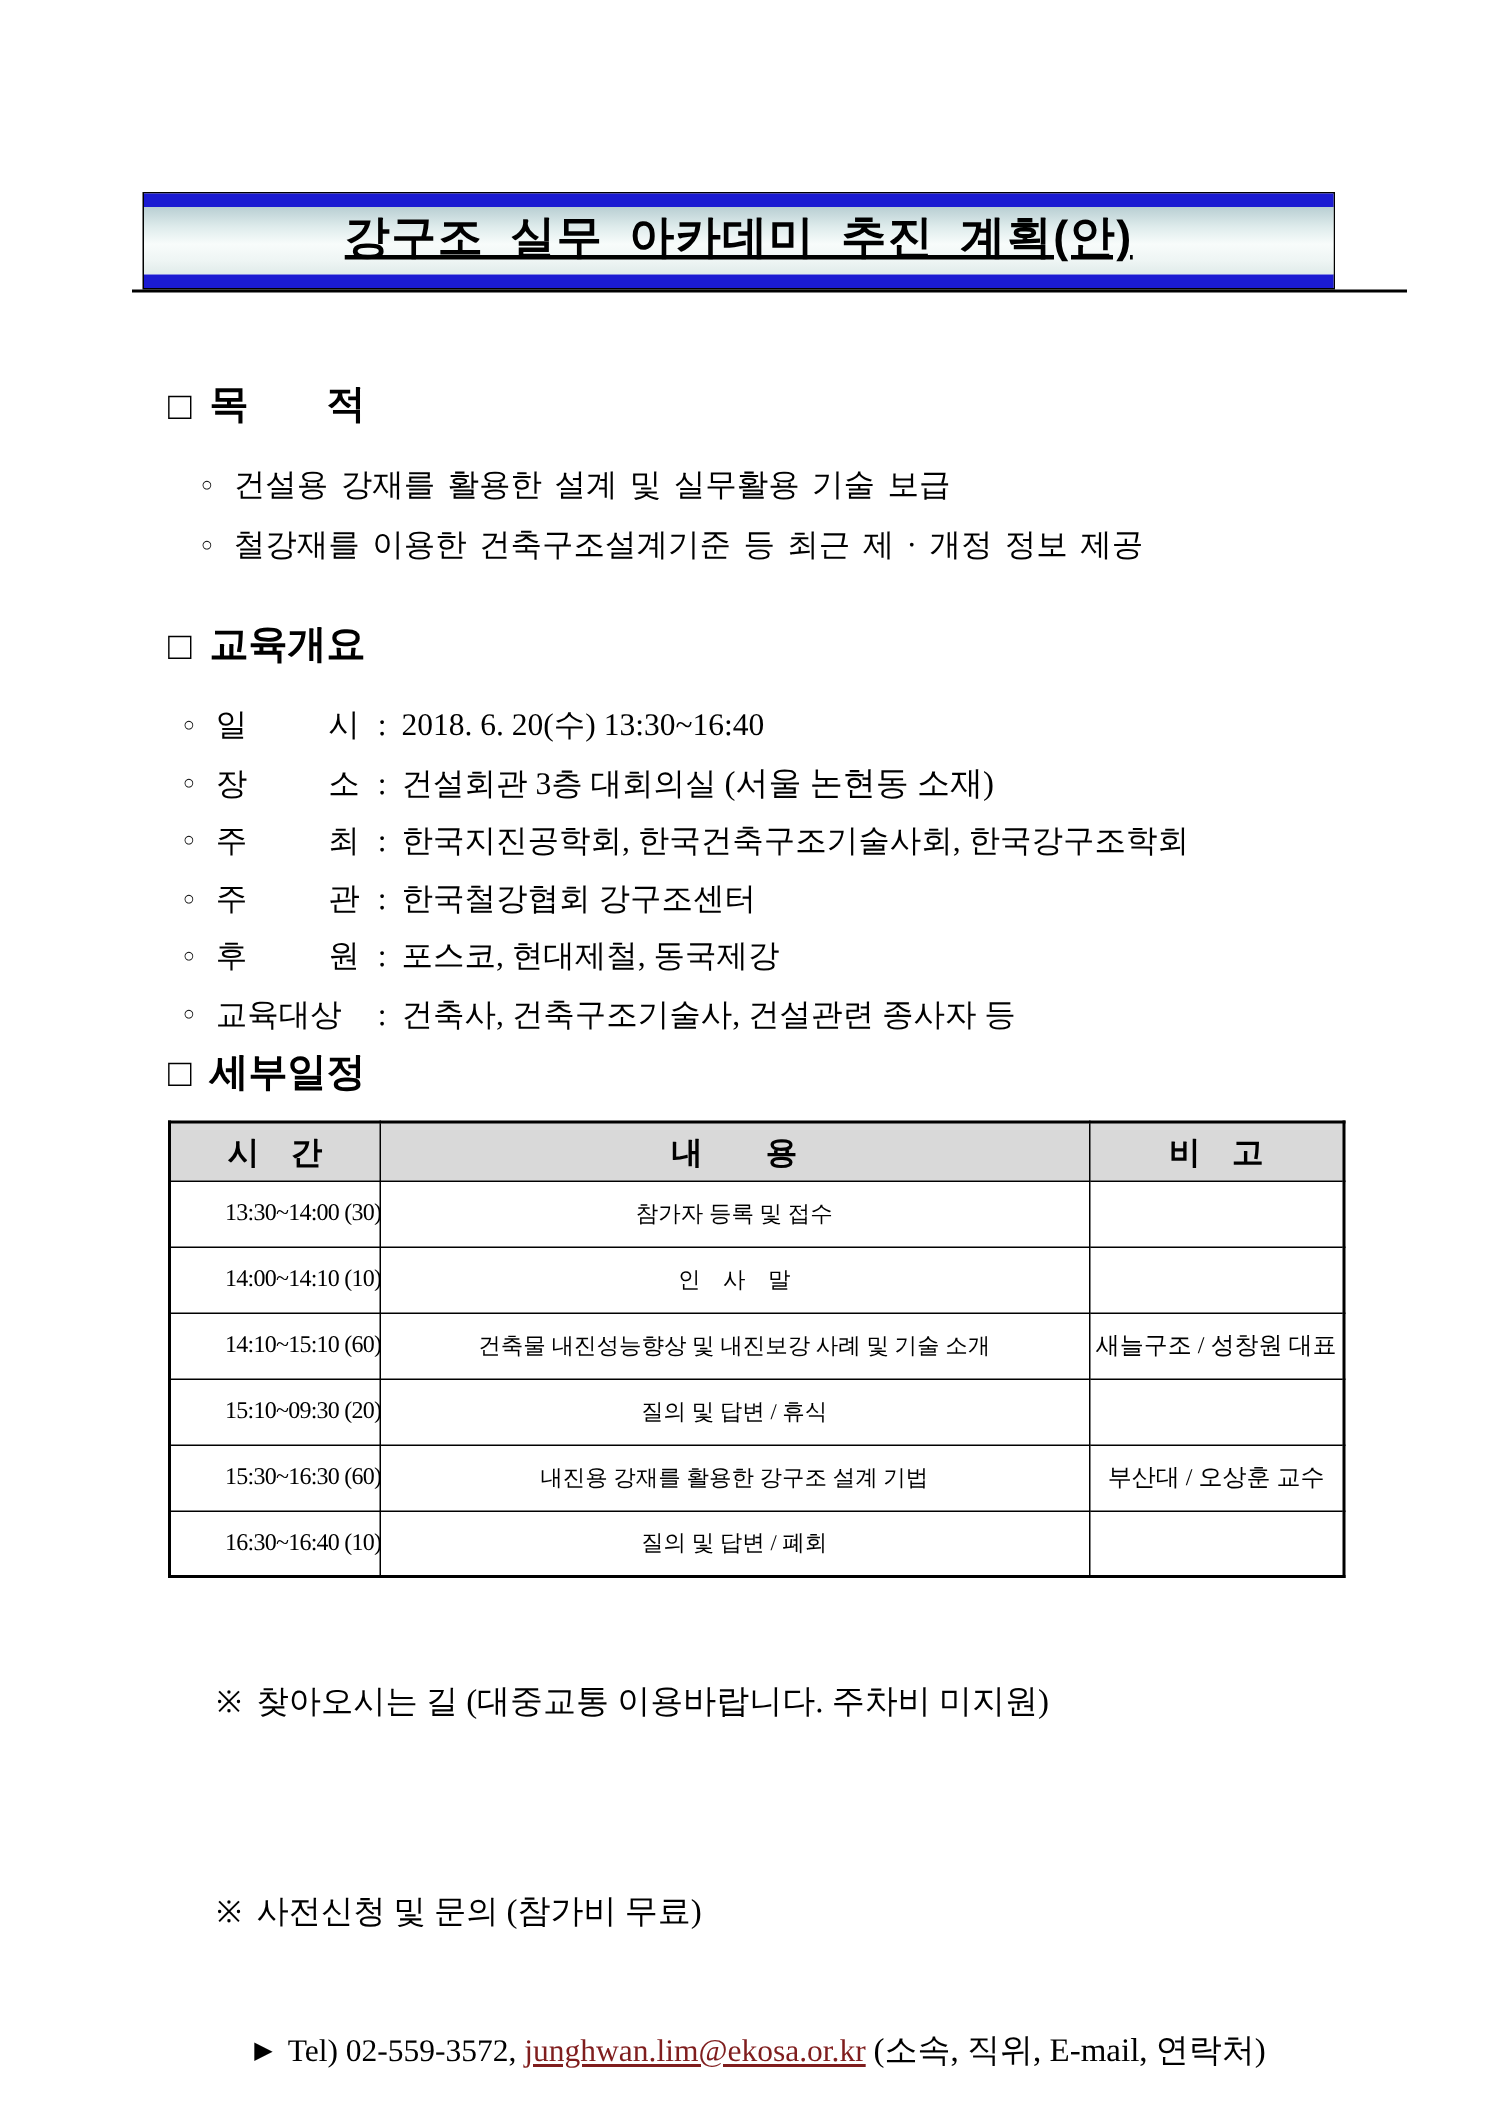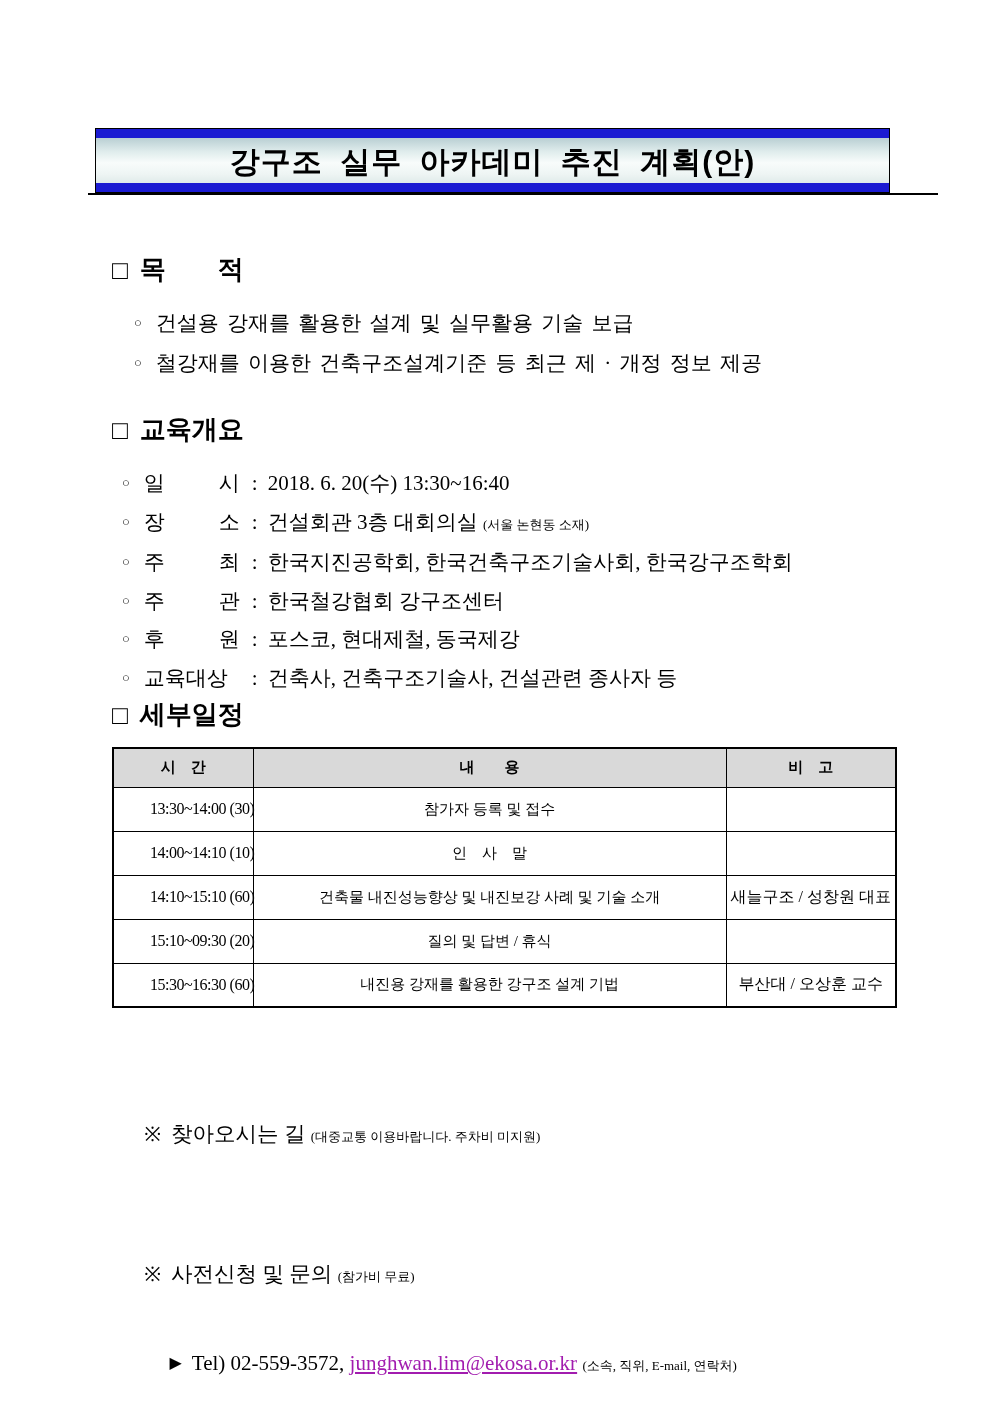--- a/index.html
+++ b/index.html
@@ -19,22 +19,23 @@
     border:1px solid #000;
     display:flex; flex-direction:column;
   }
   .banner::after{
     content:""; position:absolute; left:-8px; bottom:-3px;
     width:850px; border-bottom:2px solid #000;
   }
   .banner-bar { height:9px; }
   .banner-body {
     flex:1;
-    display:flex; align-items:flex-end; justify-content:center;
+    display:flex; align-items:flex-start; justify-content:center;
     background:linear-gradient(180deg,#b9cfd3 0%,#dfecec 30%,#f8fcfb 55%,#eef5f4 80%,#e0ebea 100%);
+    text-decoration:underline;
   }
   .banner-title {
     font-family:"Liberation Sans","DejaVu Sans",sans-serif;
     font-weight:bold; font-size:30px; letter-spacing:1px; word-spacing:8px;
     white-space:pre;
   }
   
   .sec { position:absolute; left:112px; }
   .sec-heading {
     font-family:"Liberation Sans","DejaVu Sans",sans-serif;
@@ -49,50 +50,50 @@
   .bullet-item { font-size:21px; line-height:40px; white-space:pre; word-spacing:3px; }
   .circle-bullet { font-size:13px; margin-right:14px; vertical-align:3px; }
   
   .ov-list { margin-top:17px; padding-left:10px; }
   .ov-item { font-size:21px; line-height:37.6px; white-space:pre; }
   .ov-label {
     display:inline-block; width:96px;
     text-align:justify; text-align-last:justify;
   }
   .ov-sep { display:inline-block; margin:0 10px 0 12px; }
-  .small-note { font-size:13px; }
+  .small-note { font-size:22px; }
   
   .sched-table {
     margin-top:15px;
     border-collapse:collapse;
     width:785px;
     border:2px solid #000;
     table-layout:fixed;
   }
   .sched-table th, .sched-table td {
     border:1px solid #000; text-align:center; vertical-align:middle;
     white-space:pre;
   }
   .sched-table th {
-    background:#d9d9d9; font-weight:bold; font-size:15px; height:39px;
+    background:#d9d9d9; font-weight:bold; font-size:21px; height:39px;
   }
   .sched-table td { height:44px; }
   .col-time  { width:140px; }
   .col-note  { width:170px; }
   .cell-time { font-size:16px; letter-spacing:-0.5px;padding-left:36px; }
   .cell-content { font-size:15px; }
   .cell-note { font-size:16px; }
   
   .note-heading { font-size:21.5px; white-space:pre; }
   .ref-mark { font-size:20px; margin-right:10px; }
   .arrow-list { margin-top:11px; padding-left:22px; }
   .arrow-item { font-size:21.5px; line-height:37px; white-space:pre; }
   .arrow-glyph { font-size:16px; margin-right:10px; vertical-align:2px; }
   .reg-item { margin-top:13px; padding-left:26px; font-size:21px; white-space:pre; }
-  .email-link { color:#a21caf; text-decoration:underline; cursor:pointer; }
+  .email-link { color:#7f1d1d; text-decoration:underline; cursor:pointer; }
 </style>
 </head>
 <body>
 
 <div class="page">
 
   <div class="banner">
     <div class="banner-bar" style="background:#1b1bd2"></div>
     <div class="banner-body">
       <span class="banner-title">강구조 실무 아카데미 추진 계획(안)</span>
@@ -155,20 +156,25 @@
         <tr>
           <td class="cell-time">15:10~09:30 (20)</td>
           <td class="cell-content">질의 및 답변 / 휴식</td>
           <td class="cell-note"></td>
         </tr>
         <tr>
           <td class="cell-time">15:30~16:30 (60)</td>
           <td class="cell-content">내진용 강재를 활용한 강구조 설계 기법</td>
           <td class="cell-note">부산대 / 오상훈 교수</td>
         </tr>
+        <tr>
+          <td class="cell-time">16:30~16:40 (10)</td>
+          <td class="cell-content">질의 및 답변 / 폐회</td>
+          <td class="cell-note"></td>
+        </tr>
       </tbody>
     </table>
   </div>
 
   <div class="sec" style="top:1094px">
     <div class="note-heading">
       <span class="ref-mark">※</span><span>찾아오시는 길</span> <span class="small-note">(대중교통 이용바랍니다. 주차비 미지원)</span>
     </div>
   </div>
 

